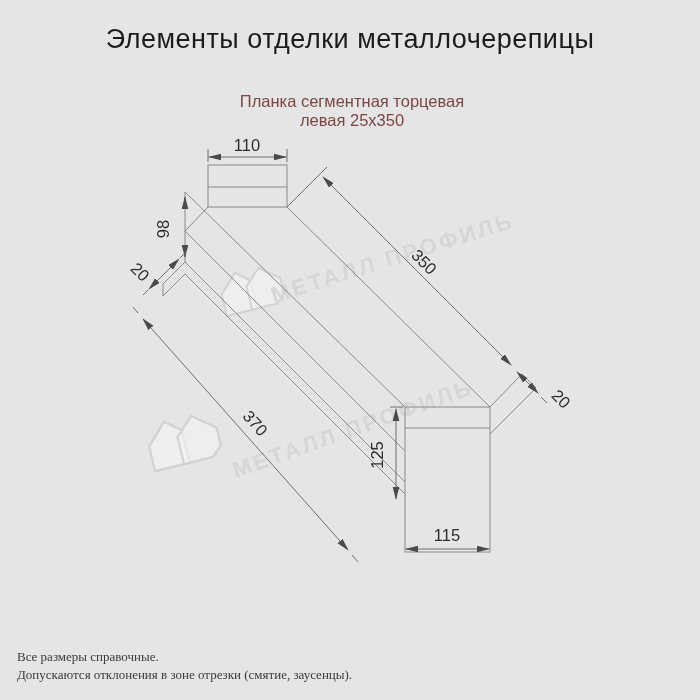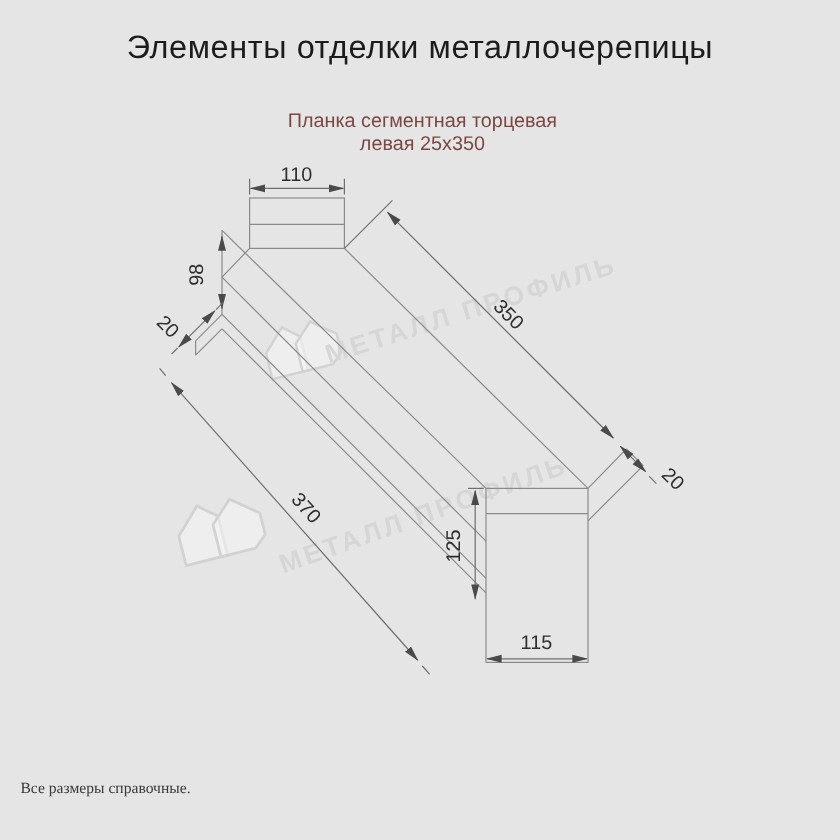--- a/index.html
+++ b/index.html
@@ -158,15 +158,16 @@
     </g>
 
     <g>
       <line class="dim-line" x1="406" y1="549" x2="489" y2="549" marker-start="url(#arr)" marker-end="url(#arr)"></line>
       <text class="dim-text" x="447" y="541" text-anchor="middle">115</text>
     </g>
   </svg>
 
   <div class="footer">
     <div>Все размеры справочные.</div>
+    <div>Допускаются отклонения в зоне отрезки (смятие, заусенцы).</div>
   </div>
 
 </div>
 
 </body></html>

